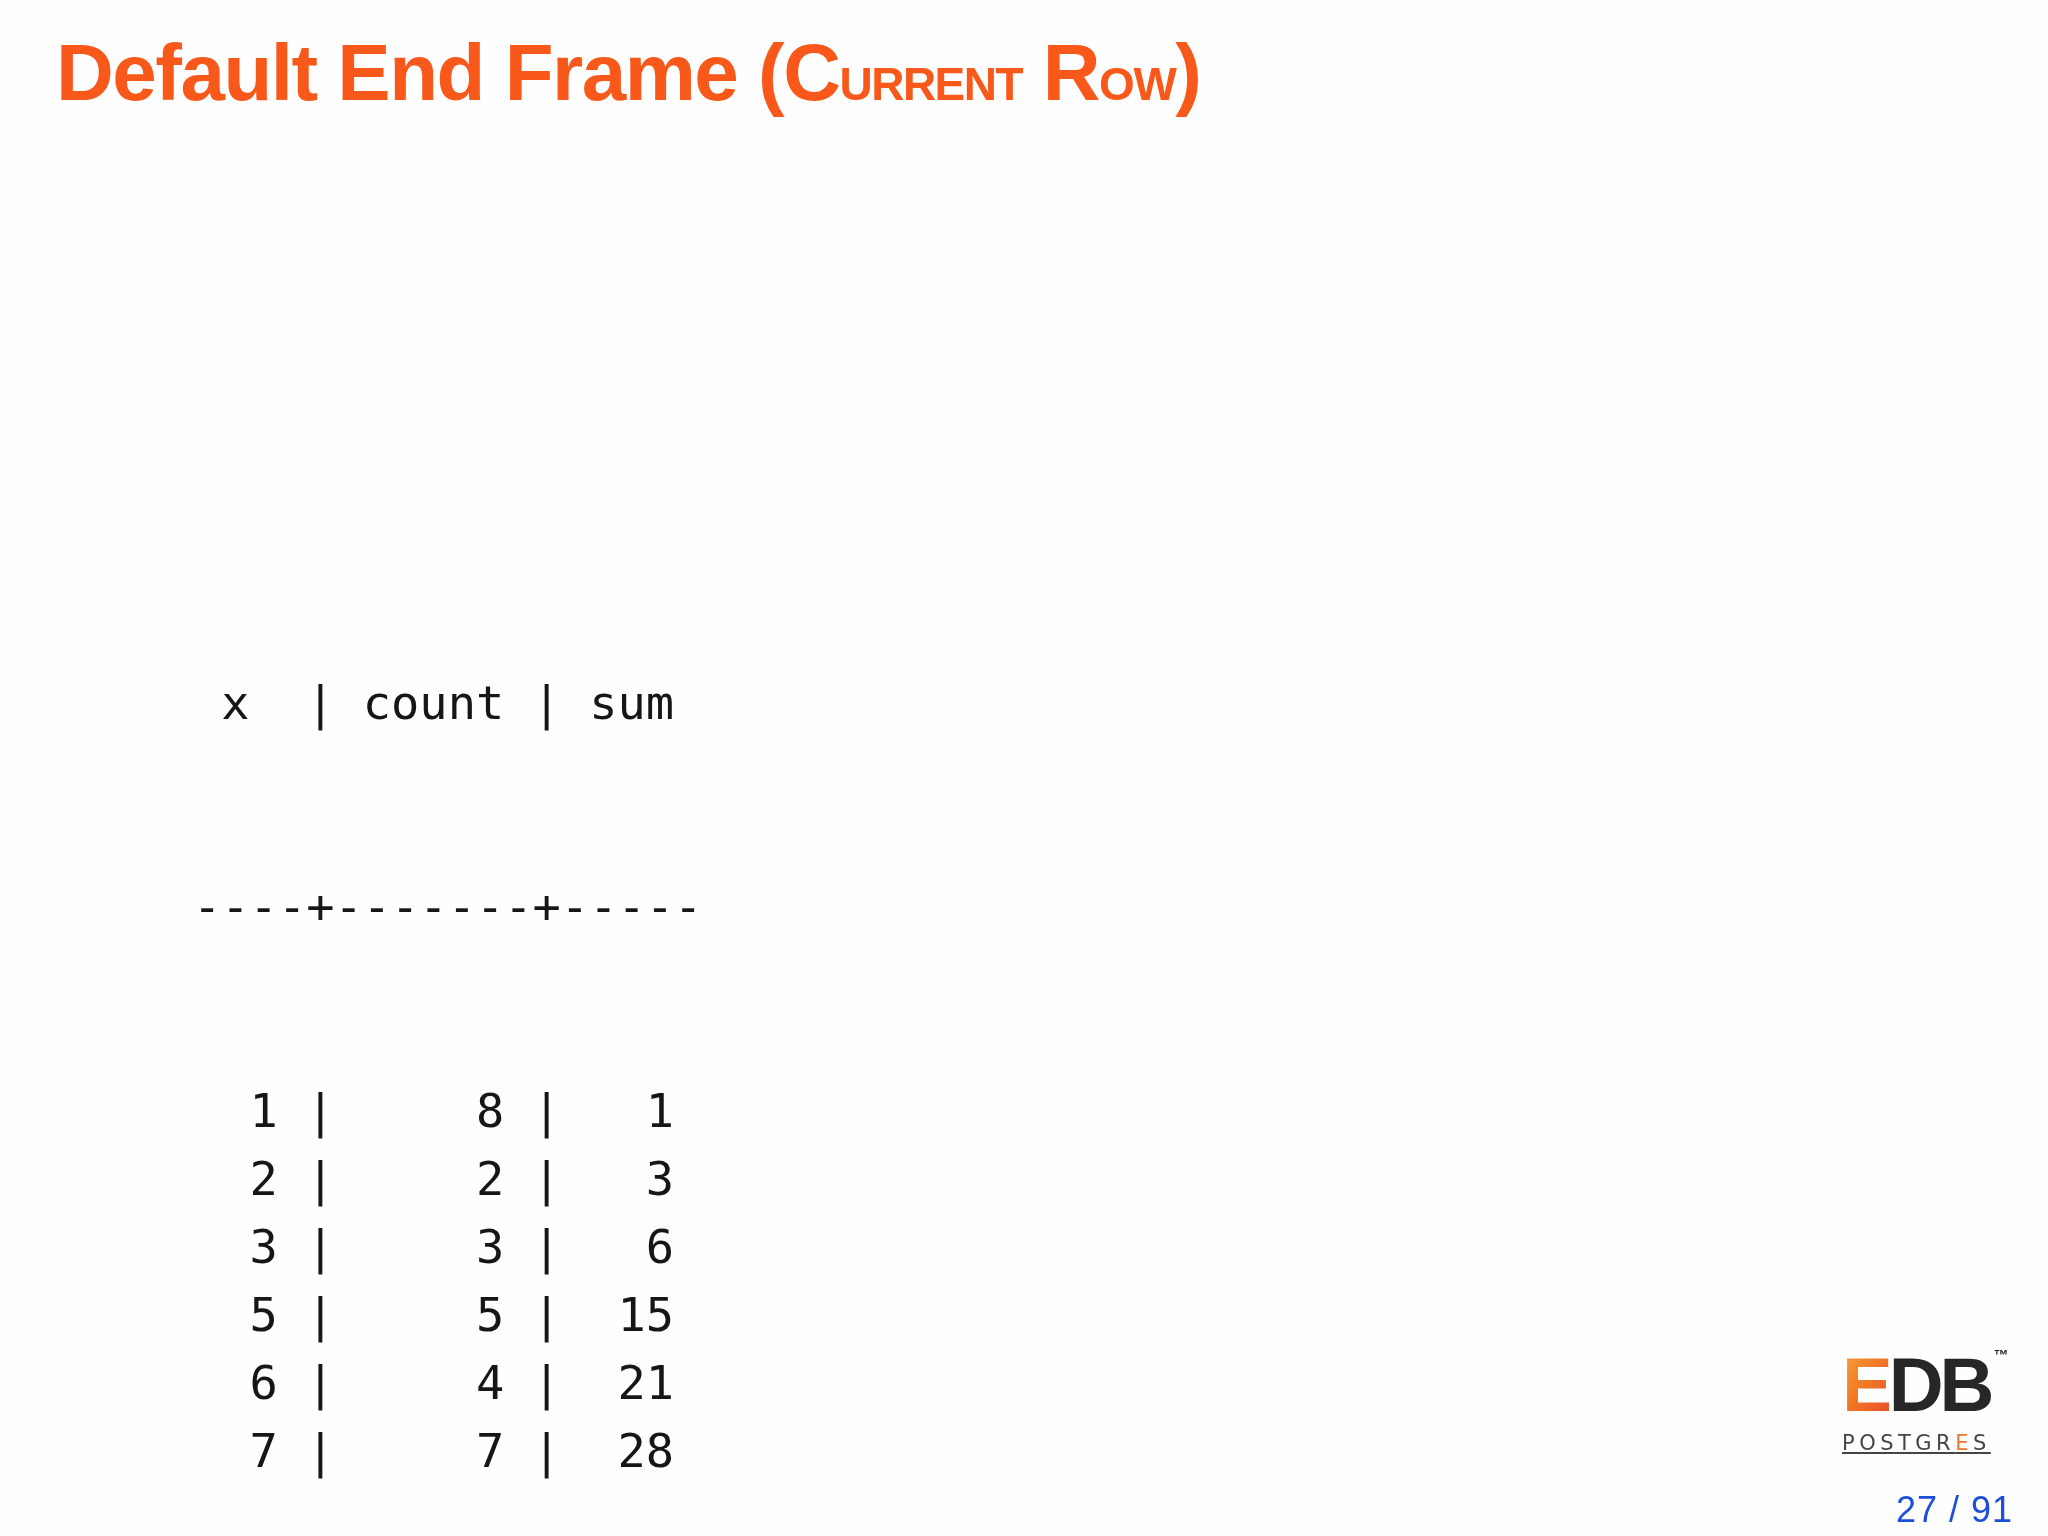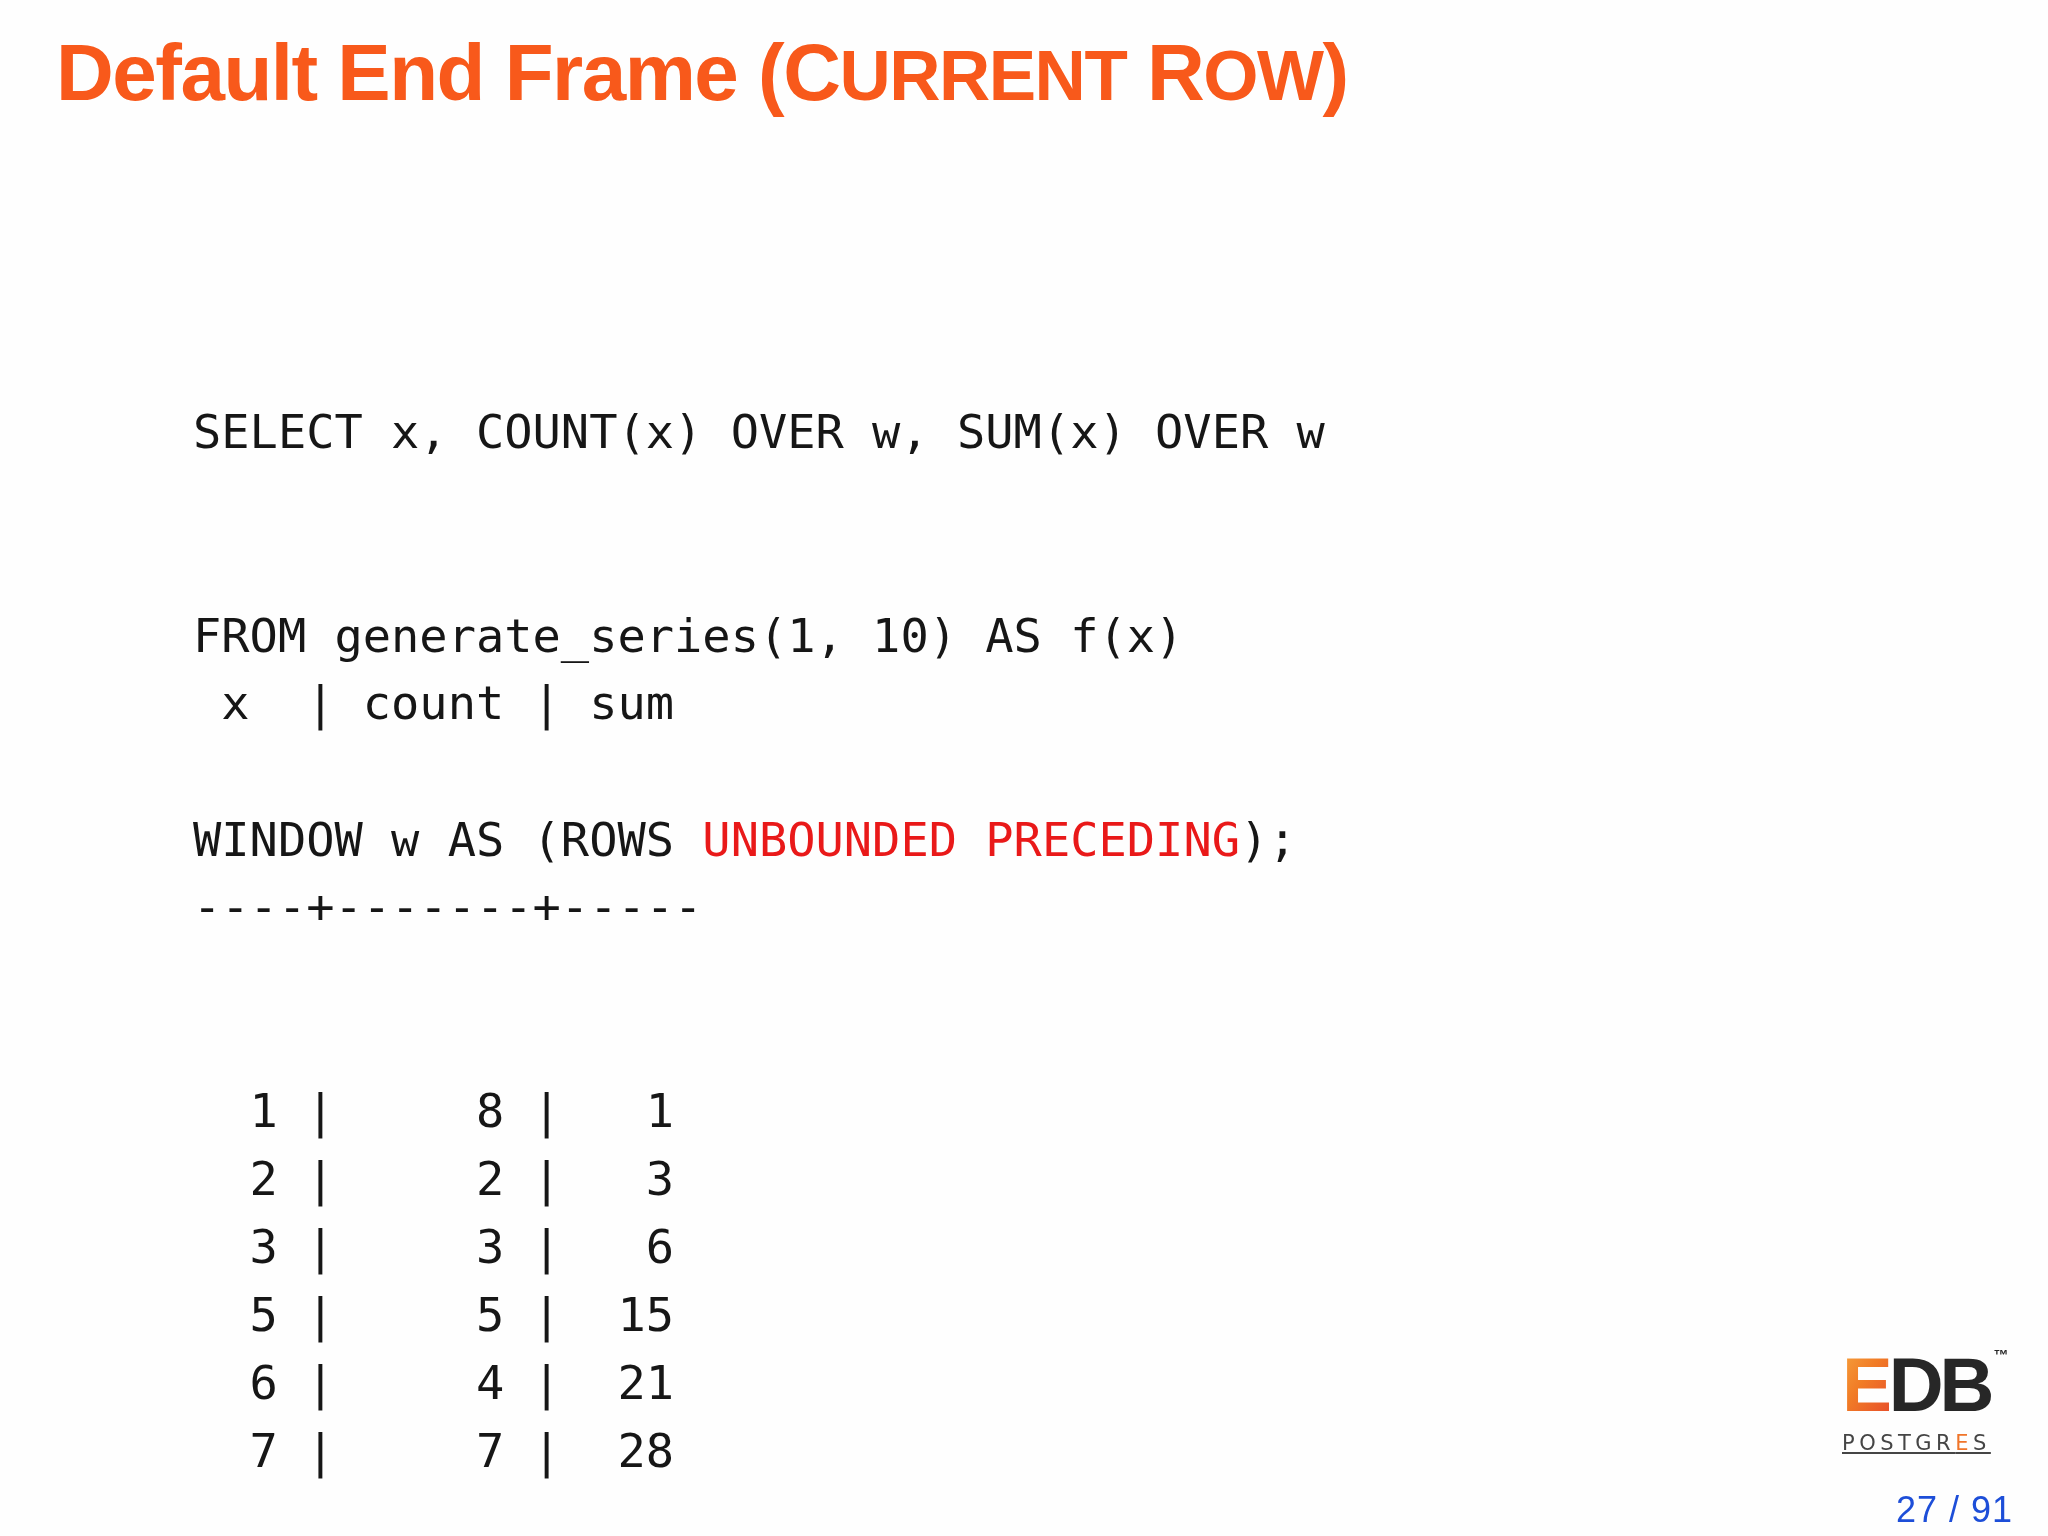--- a/index.html
+++ b/index.html
@@ -9,21 +9,21 @@
     font-family:"Liberation Sans", sans-serif;
   }
 
   
   .title {
     position:absolute; left:56px; top:33px; margin:0;
     font-size:80px; font-weight:700; line-height:1;
     letter-spacing:-1.5px; white-space:nowrap;
     color:#f8591b;
   }
-  .title .sc { font-size:71px; }
+  .title .sc { font-size:46px; }
 
   
   .mono {
     position:absolute;
     font-family:"DejaVu Sans Mono", "Liberation Mono", monospace;
     font-size:47px; line-height:68px; color:#161616;
     white-space:pre;
   }
   .code   { left:193px; top:262px; }
   .result { left:193px; top:533px; }
@@ -63,25 +63,20 @@
     font-family:"Liberation Sans", sans-serif;
   }
 </style>
 </head>
 <body>
 
 <div class="slide">
 
   <h1 class="title"><span>Default End Frame (C</span><span class="sc">URRENT</span><span> R</span><span class="sc">OW</span><span>)</span></h1>
 
-  <div class="mono code">
-    <div>SELECT x, COUNT(x) OVER w, SUM(x) OVER w</div>
-    <div>FROM generate_series(1, 10) AS f(x)</div>
-    <div><span>WINDOW w AS (ROWS </span><span class="hl">UNBOUNDED PRECEDING</span><span>);</span></div>
-  </div>
 
   <div class="mono result">
     <div> x  | count | sum</div>
     <div>----+-------+-----</div>
     <div id="table-rows"><div>  1 |     8 |   1</div><div>  2 |     2 |   3</div><div>  3 |     3 |   6</div><div>  5 |     5 |  15</div><div>  6 |     4 |  21</div><div>  7 |     7 |  28</div></div>
   </div>
 
   <div class="logo">
     <div class="edb-line"><span class="edb-e">E</span><span>DB</span><span class="tm">™</span></div>
     <div class="postgres-line"><span>POSTGR</span><span class="pg-e">E</span><span>S</span></div>

